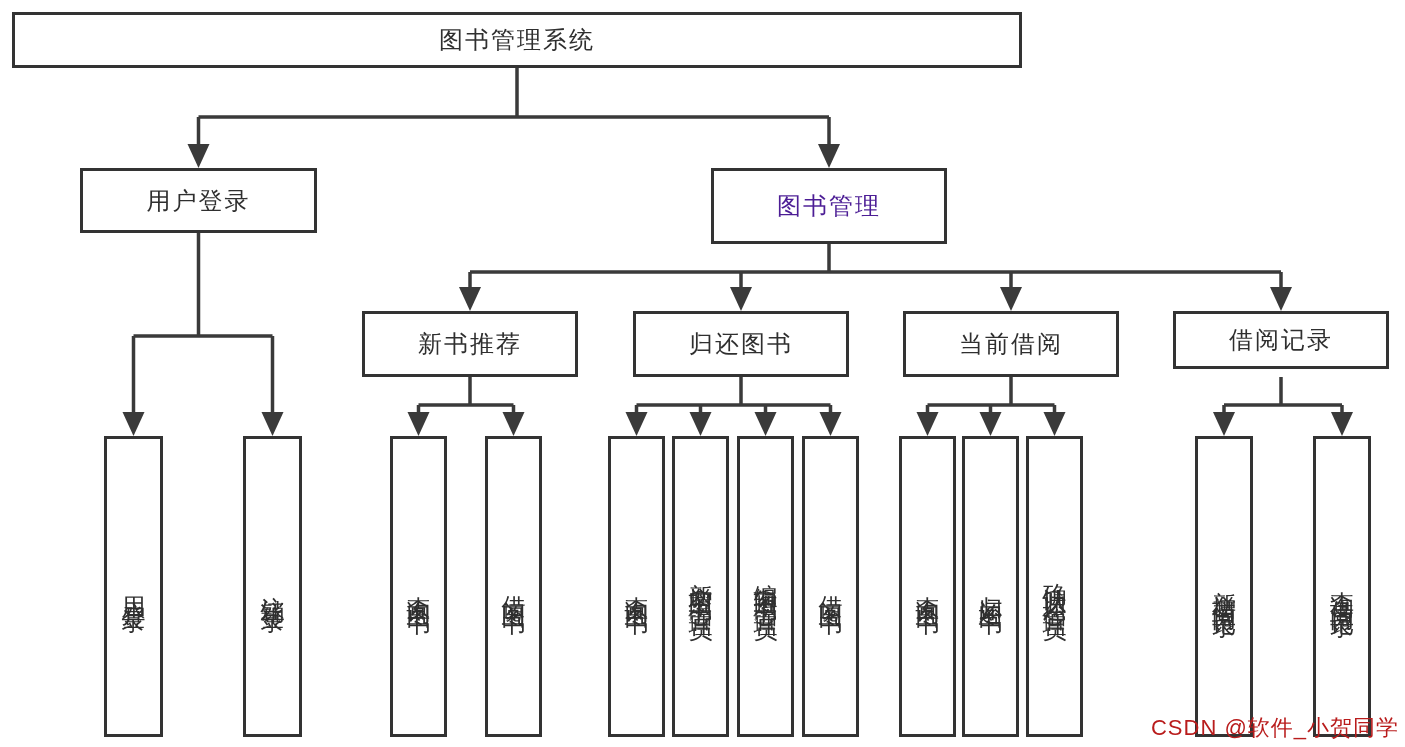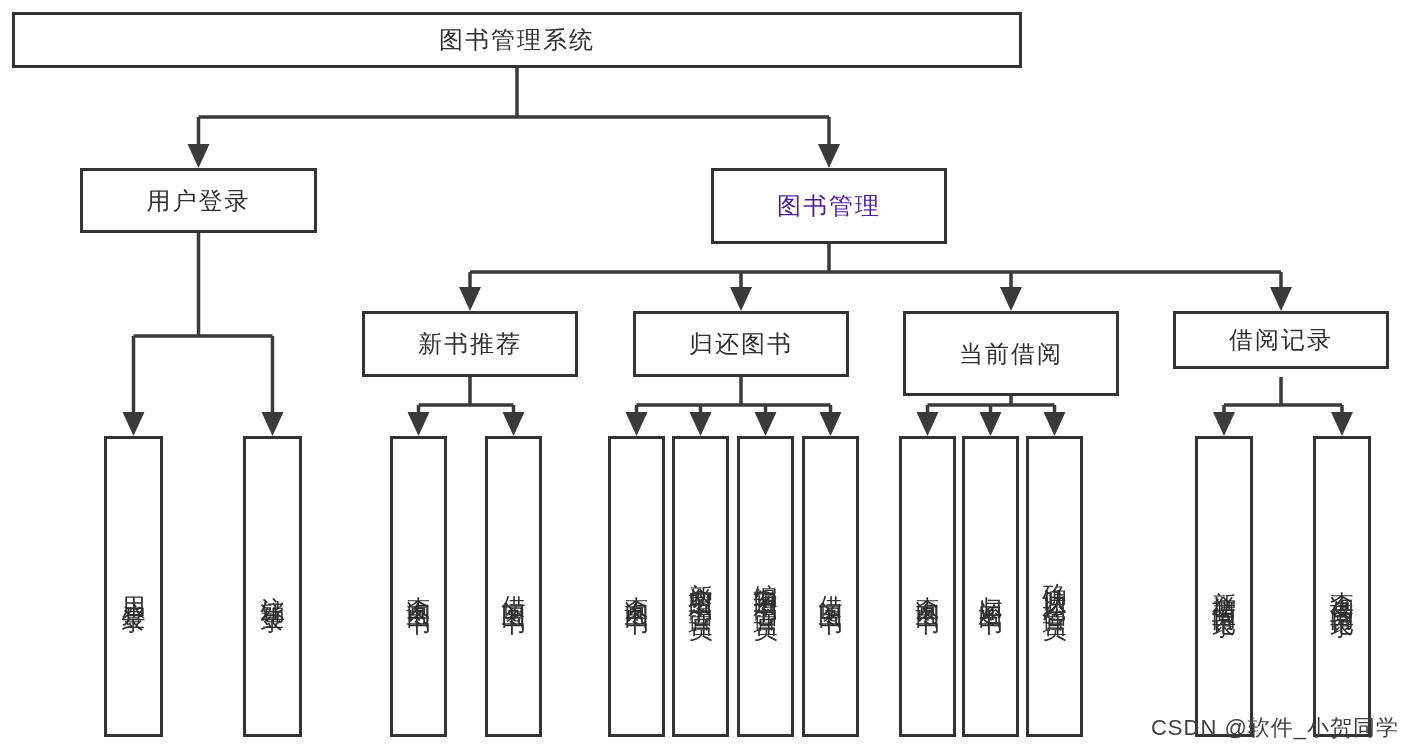--- a/index.html
+++ b/index.html
@@ -109,21 +109,21 @@
   <div class="box h-box" style="left: 711px; top: 168px; width: 236px; height: 76px; border-color: rgb(51, 51, 51); color: #4c1d95;">
     <span>图书管理</span>
   </div>
 
   <div class="box h-box" style="left: 362px; top: 311px; width: 216px; height: 66px; border-color: rgb(51, 51, 51); color: rgb(47, 47, 47); justify-content: center;">
     <span>新书推荐</span>
   </div>
   <div class="box h-box" style="left: 633px; top: 311px; width: 216px; height: 66px; border-color: rgb(51, 51, 51); color: rgb(47, 47, 47);">
     <span>归还图书</span>
   </div>
-  <div class="box h-box" style="left: 903px; top: 311px; width: 216px; height: 85px; border-color: rgb(51, 51, 51); color: rgb(47, 47, 47);">
+  <div class="box h-box" style="left: 903px; top: 311px; width: 216px; height: 66px; border-color: rgb(51, 51, 51); color: rgb(47, 47, 47);">
     <span>当前借阅</span>
   </div>
   <div class="box h-box" style="left: 1173px; top: 311px; width: 216px; height: 58px; border-color: rgb(51, 51, 51); color: rgb(47, 47, 47);">
     <span>借阅记录</span>
   </div>
 
   <div class="box v-box" style="left: 104px; top: 436px; width: 59px; height: 301px; border-color: rgb(51, 51, 51); color: rgb(47, 47, 47);">
     <span>用户登录</span>
   </div>
   <div class="box v-box" style="left: 243px; top: 436px; width: 59px; height: 301px; border-color: rgb(51, 51, 51); color: rgb(47, 47, 47);">
@@ -160,14 +160,14 @@
     <span>确认归还（管理员）</span>
   </div>
 
   <div class="box v-box" style="left: 1195px; top: 436px; width: 58px; height: 301px; border-color: rgb(51, 51, 51); color: rgb(47, 47, 47);">
     <span>新增借阅记录</span>
   </div>
   <div class="box v-box" style="left: 1313px; top: 436px; width: 58px; height: 301px; border-color: rgb(51, 51, 51); color: rgb(47, 47, 47);">
     <span>查询借阅记录</span>
   </div>
 
-  <div class="watermark" style="color: #404040; margin-left: 8px;">CSDN @软件_小贺同学</div>
+  <div class="watermark" style="color: #b91c1c; margin-left: 8px;">CSDN @软件_小贺同学</div>
 </div>
 
 </body></html>

